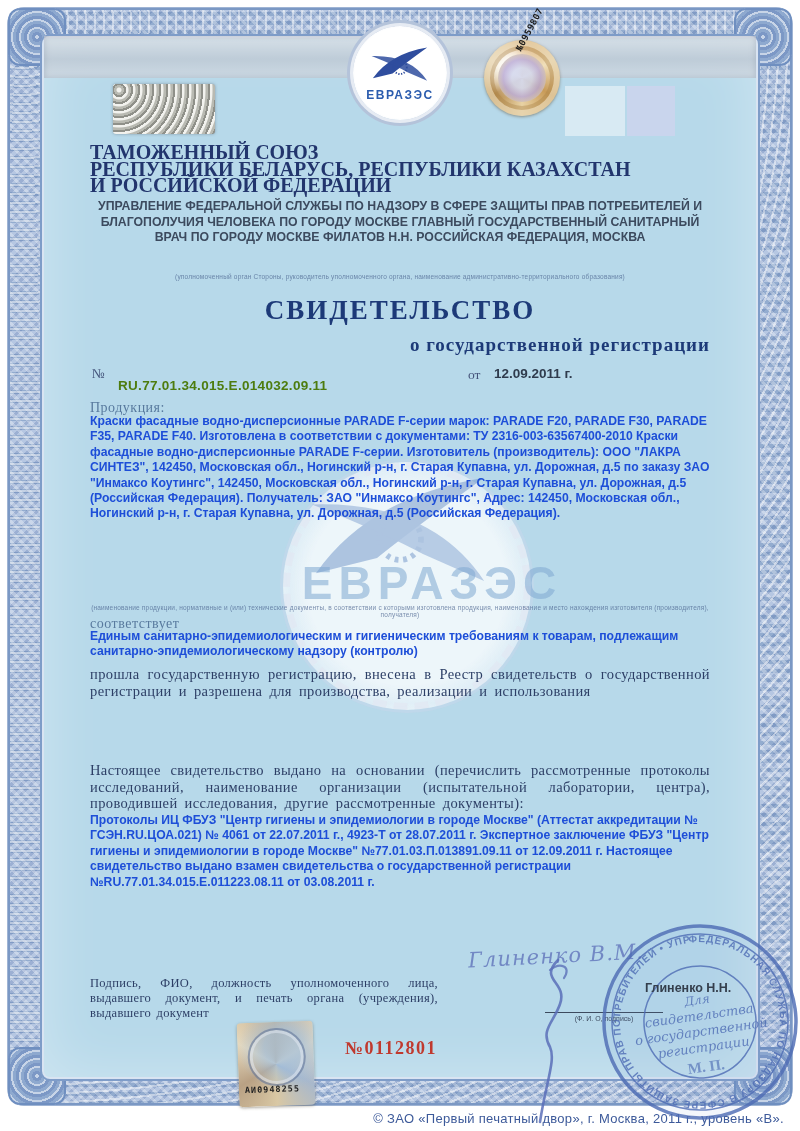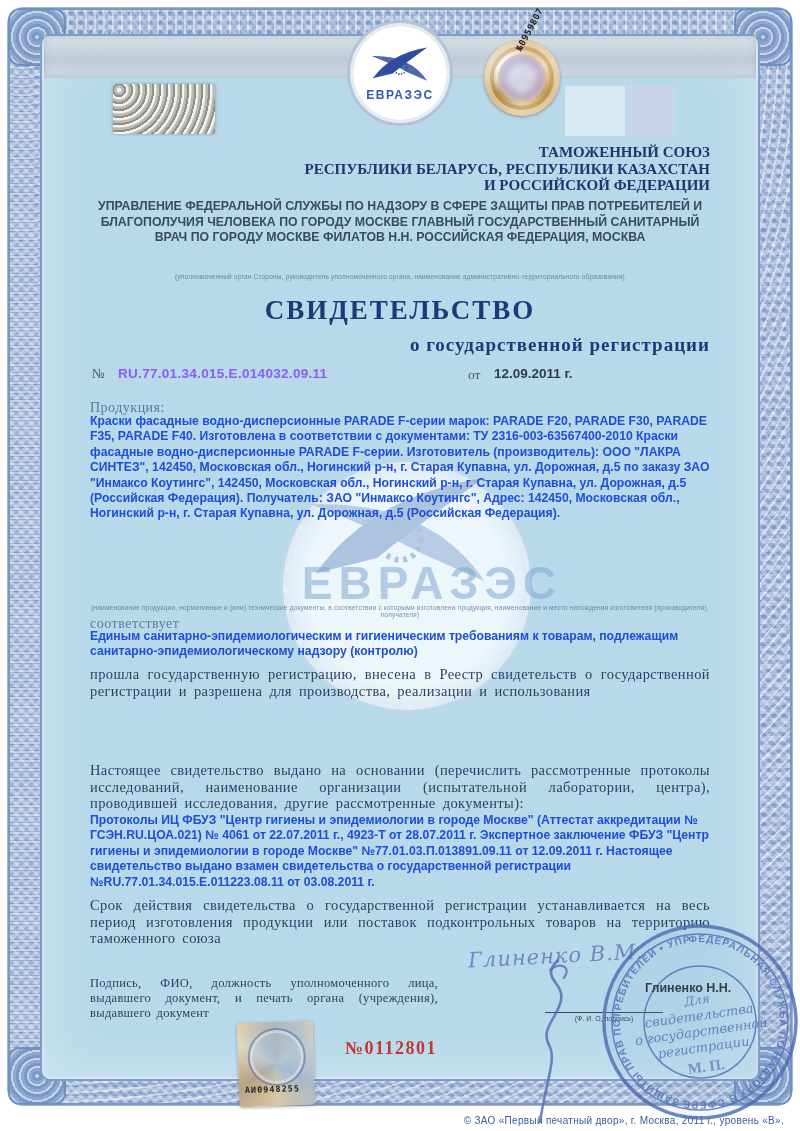--- a/index.html
+++ b/index.html
@@ -60,49 +60,49 @@
   
   .wm{position:absolute;left:0;top:0;width:800px;height:1131px;pointer-events:none;}
   .wm-circle{position:absolute;left:283px;top:462px;width:234px;height:234px;border-radius:50%;
     background:radial-gradient(circle,rgba(255,255,255,.75) 0 60%,rgba(240,246,252,.55) 80%,rgba(220,232,244,.3) 100%);
     border:7px dashed rgba(225,233,243,.9);box-shadow:0 0 0 3px rgba(200,215,235,.5);}
   .wm-swoosh{position:absolute;left:300px;top:470px;opacity:.5;}
   .wm-text{position:absolute;left:272px;top:556px;width:320px;text-align:center;font-weight:bold;
     font-size:46px;color:#7fa8d2;opacity:.55;letter-spacing:6px;font-family:"Liberation Sans",sans-serif;}
   
   .col{position:absolute;left:90px;width:620px;color:#3b4654;}
-  .org-lines{top:144px;text-align:right;font-family:"Liberation Serif",serif;font-weight:bold;
-    font-size:15px;line-height:16.5px;color:#22356d;}
+  .org-lines{top:144px;text-align:left;font-family:"Liberation Serif",serif;font-weight:bold;
+    font-size:20px;line-height:16.5px;color:#22356d;}
   .authority{top:199px;text-align:center;font-weight:bold;font-size:12.3px;line-height:15.5px;color:#3c4a5e;}
   .caption{position:absolute;text-align:center;font-size:6.5px;color:#47608c;opacity:.7;letter-spacing:.2px;width:620px;}
   .title{top:295px;text-align:center;font-family:"Liberation Serif",serif;font-weight:bold;
     font-size:27px;color:#1d3a78;letter-spacing:2px;}
   .subtitle{top:334px;text-align:right;font-family:"Liberation Serif",serif;font-weight:bold;
     font-size:19px;color:#1d3a78;letter-spacing:1px;}
   .numrow{top:366px;font-size:13.5px;}
   .numrow .nosign{position:absolute;left:2px;top:0;font-family:"Liberation Serif",serif;color:#44537a;}
-  .numrow .regnum{position:absolute;left:28px;top:0;font-weight:bold;color:#8b5cf6;letter-spacing:.3px;}
+  .numrow .regnum{position:absolute;left:28px;top:12px;font-weight:bold;color:#4d7c0f;letter-spacing:.3px;}
   .numrow .datelbl{position:absolute;left:378px;top:1px;font-family:"Liberation Serif",serif;color:#44537a;}
   .numrow .dateval{position:absolute;left:404px;top:0;font-weight:bold;color:#2f3b4d;}
   .blklabel{font-family:"Liberation Serif",serif;font-size:14px;color:#4e7096;opacity:.9;letter-spacing:.5px;}
   .sansbody{font-size:12.2px;line-height:15.4px;color:#1d4ed8;font-weight:bold;}
   .serifpara{font-family:"Liberation Serif",serif;font-size:14.5px;line-height:16.5px;color:#2d3f66;
     text-align:justify;letter-spacing:.4px;word-spacing:3px;}
   .glinenko{position:absolute;left:468px;top:944px;font-family:"DejaVu Serif",serif;font-style:italic;
     font-size:21px;color:#7288c4;transform:rotate(-3deg);letter-spacing:1px;white-space:nowrap;}
   .signote{top:976px;width:348px;font-family:"Liberation Serif",serif;font-size:12.5px;line-height:15px;
     color:#2d3f66;text-align:justify;letter-spacing:.3px;word-spacing:2px;}
   .sigline{position:absolute;left:545px;top:1012px;width:118px;border-top:1px solid #3c4a5e;}
   .siglinecap{position:absolute;left:548px;top:1015px;width:112px;text-align:center;font-size:7px;color:#3c4a5e;}
   .filatov{position:absolute;left:645px;top:981px;font-size:12.5px;font-weight:bold;color:#343e4c;z-index:6;}
   .docserial{position:absolute;left:345px;top:1038px;font-family:"Liberation Serif",serif;font-weight:bold;
     font-size:18px;color:#c0392e;letter-spacing:1.5px;}
   .stampwrap{position:absolute;left:598px;top:920px;width:204px;height:204px;opacity:.82;transform:rotate(-8deg);z-index:5;}
   .sigflourish{position:absolute;left:520px;top:952px;z-index:6;}
-  .footer{position:absolute;right:16px;bottom:5px;font-size:10px;color:#3d5a9a;letter-spacing:.3px;text-align:center;}
+  .footer{position:absolute;right:16px;bottom:5px;font-size:13px;color:#3d5a9a;letter-spacing:.3px;text-align:center;}
 </style>
 </head>
 <body>
 
 <div class="page">
 
   <div class="frame-band"></div>
   <div class="corner tl"></div>
   <div class="corner tr"></div>
   <div class="corner bl"></div>
@@ -162,21 +162,20 @@
 
   <div class="col blklabel" style="position:absolute;top:616px;">соответствует</div>
   <div class="col sansbody" style="position:absolute;top:629px;">Единым санитарно-эпидемиологическим и гигиеническим требованиям к товарам, подлежащим санитарно-эпидемиологическому надзору (контролю)</div>
 
   <div class="col serifpara" style="position:absolute;top:666px;">прошла государственную регистрацию, внесена в Реестр свидетельств о государственной регистрации и разрешена для производства, реализации и использования</div>
 
 
   <div class="col serifpara" style="position:absolute;top:762px;">Настоящее свидетельство выдано на основании (перечислить рассмотренные протоколы исследований, наименование организации (испытательной лаборатории, центра), проводившей исследования, другие рассмотренные документы):</div>
   <div class="col sansbody" style="position:absolute;top:813px;">Протоколы ИЦ ФБУЗ "Центр гигиены и эпидемиологии в городе Москве" (Аттестат аккредитации № ГСЭН.RU.ЦОА.021) № 4061 от 22.07.2011 г., 4923-Т от 28.07.2011 г. Экспертное заключение ФБУЗ "Центр гигиены и эпидемиологии в городе Москве" №77.01.03.П.013891.09.11 от 12.09.2011 г. Настоящее свидетельство выдано взамен свидетельства о государственной регистрации №RU.77.01.34.015.Е.011223.08.11 от 03.08.2011 г.</div>
 
-  <div class="col serifpara" style="position:absolute;top:897px;">Срок действия свидетельства о государственной регистрации устанавливается на весь период изготовления продукции или поставок подконтрольных товаров на территорию таможенного союза</div>
 
   <div class="glinenko">Глиненко В.М.</div>
   <div class="col signote" style="position:absolute;">Подпись, ФИО, должность уполномоченного лица, выдавшего документ, и печать органа (учреждения), выдавшего документ</div>
 
   <svg class="sigflourish" width="70" height="175" viewBox="0 0 70 175">
     <path d="M38 8 C18 28 48 30 40 52 C34 70 20 78 30 95 C36 108 26 130 20 170" fill="none" stroke="#5b6fb8" stroke-width="2.6" stroke-linecap="round" opacity=".85"></path>
     <path d="M30 18 C40 10 52 14 44 26" fill="none" stroke="#5b6fb8" stroke-width="2.2" stroke-linecap="round" opacity=".8"></path>
   </svg>
   <div class="sigline"></div>
   <div class="siglinecap">(Ф. И. О, подпись)</div>

